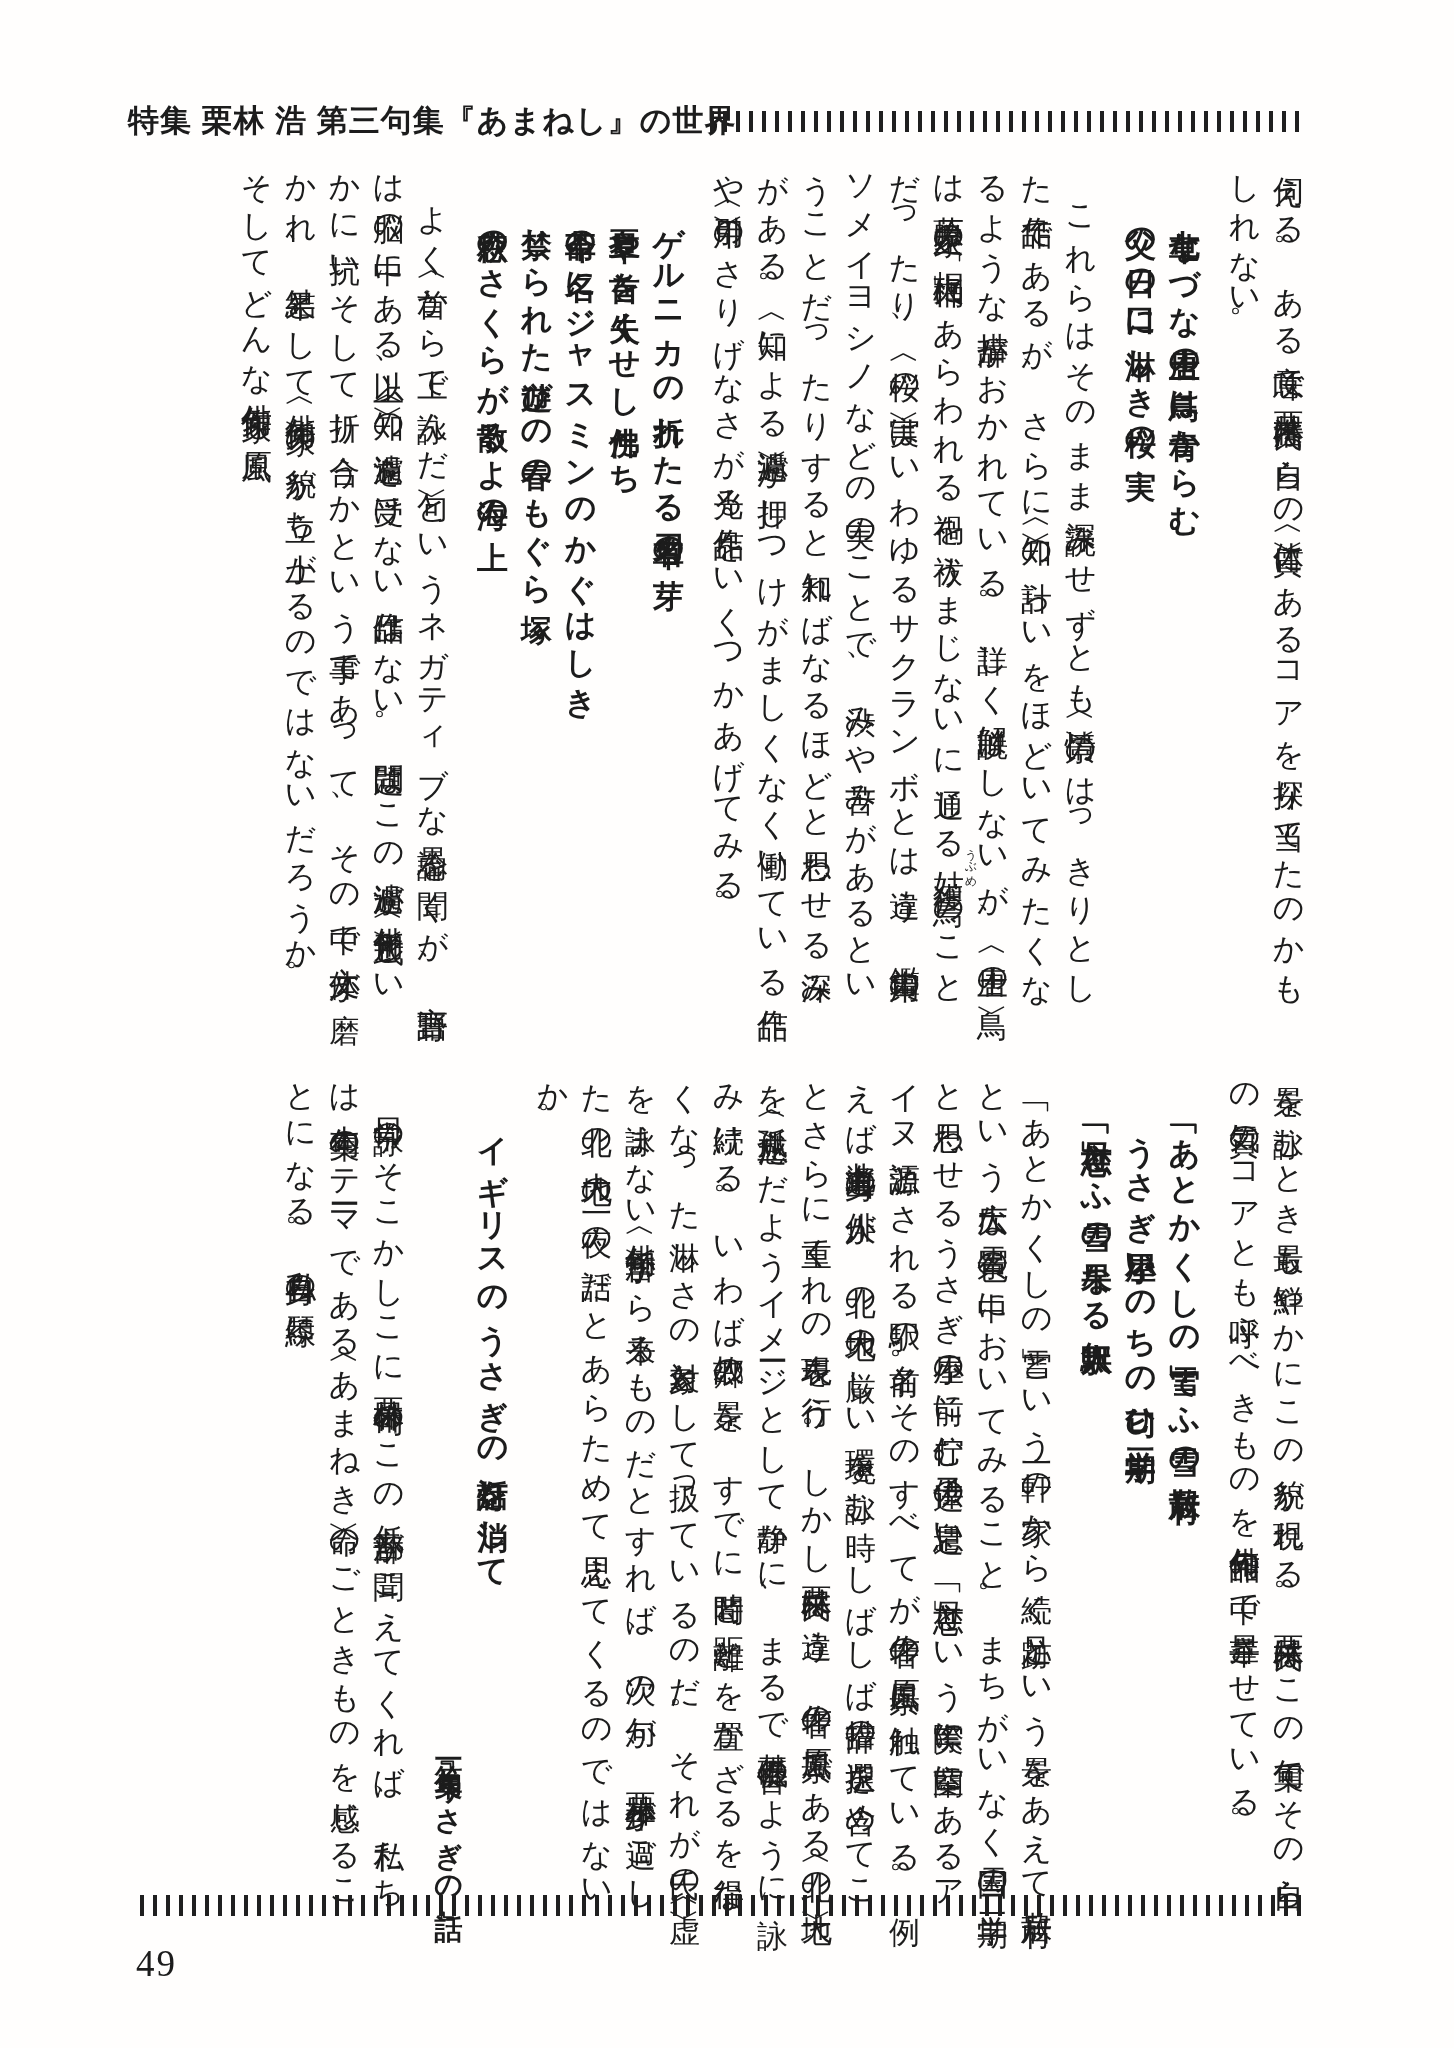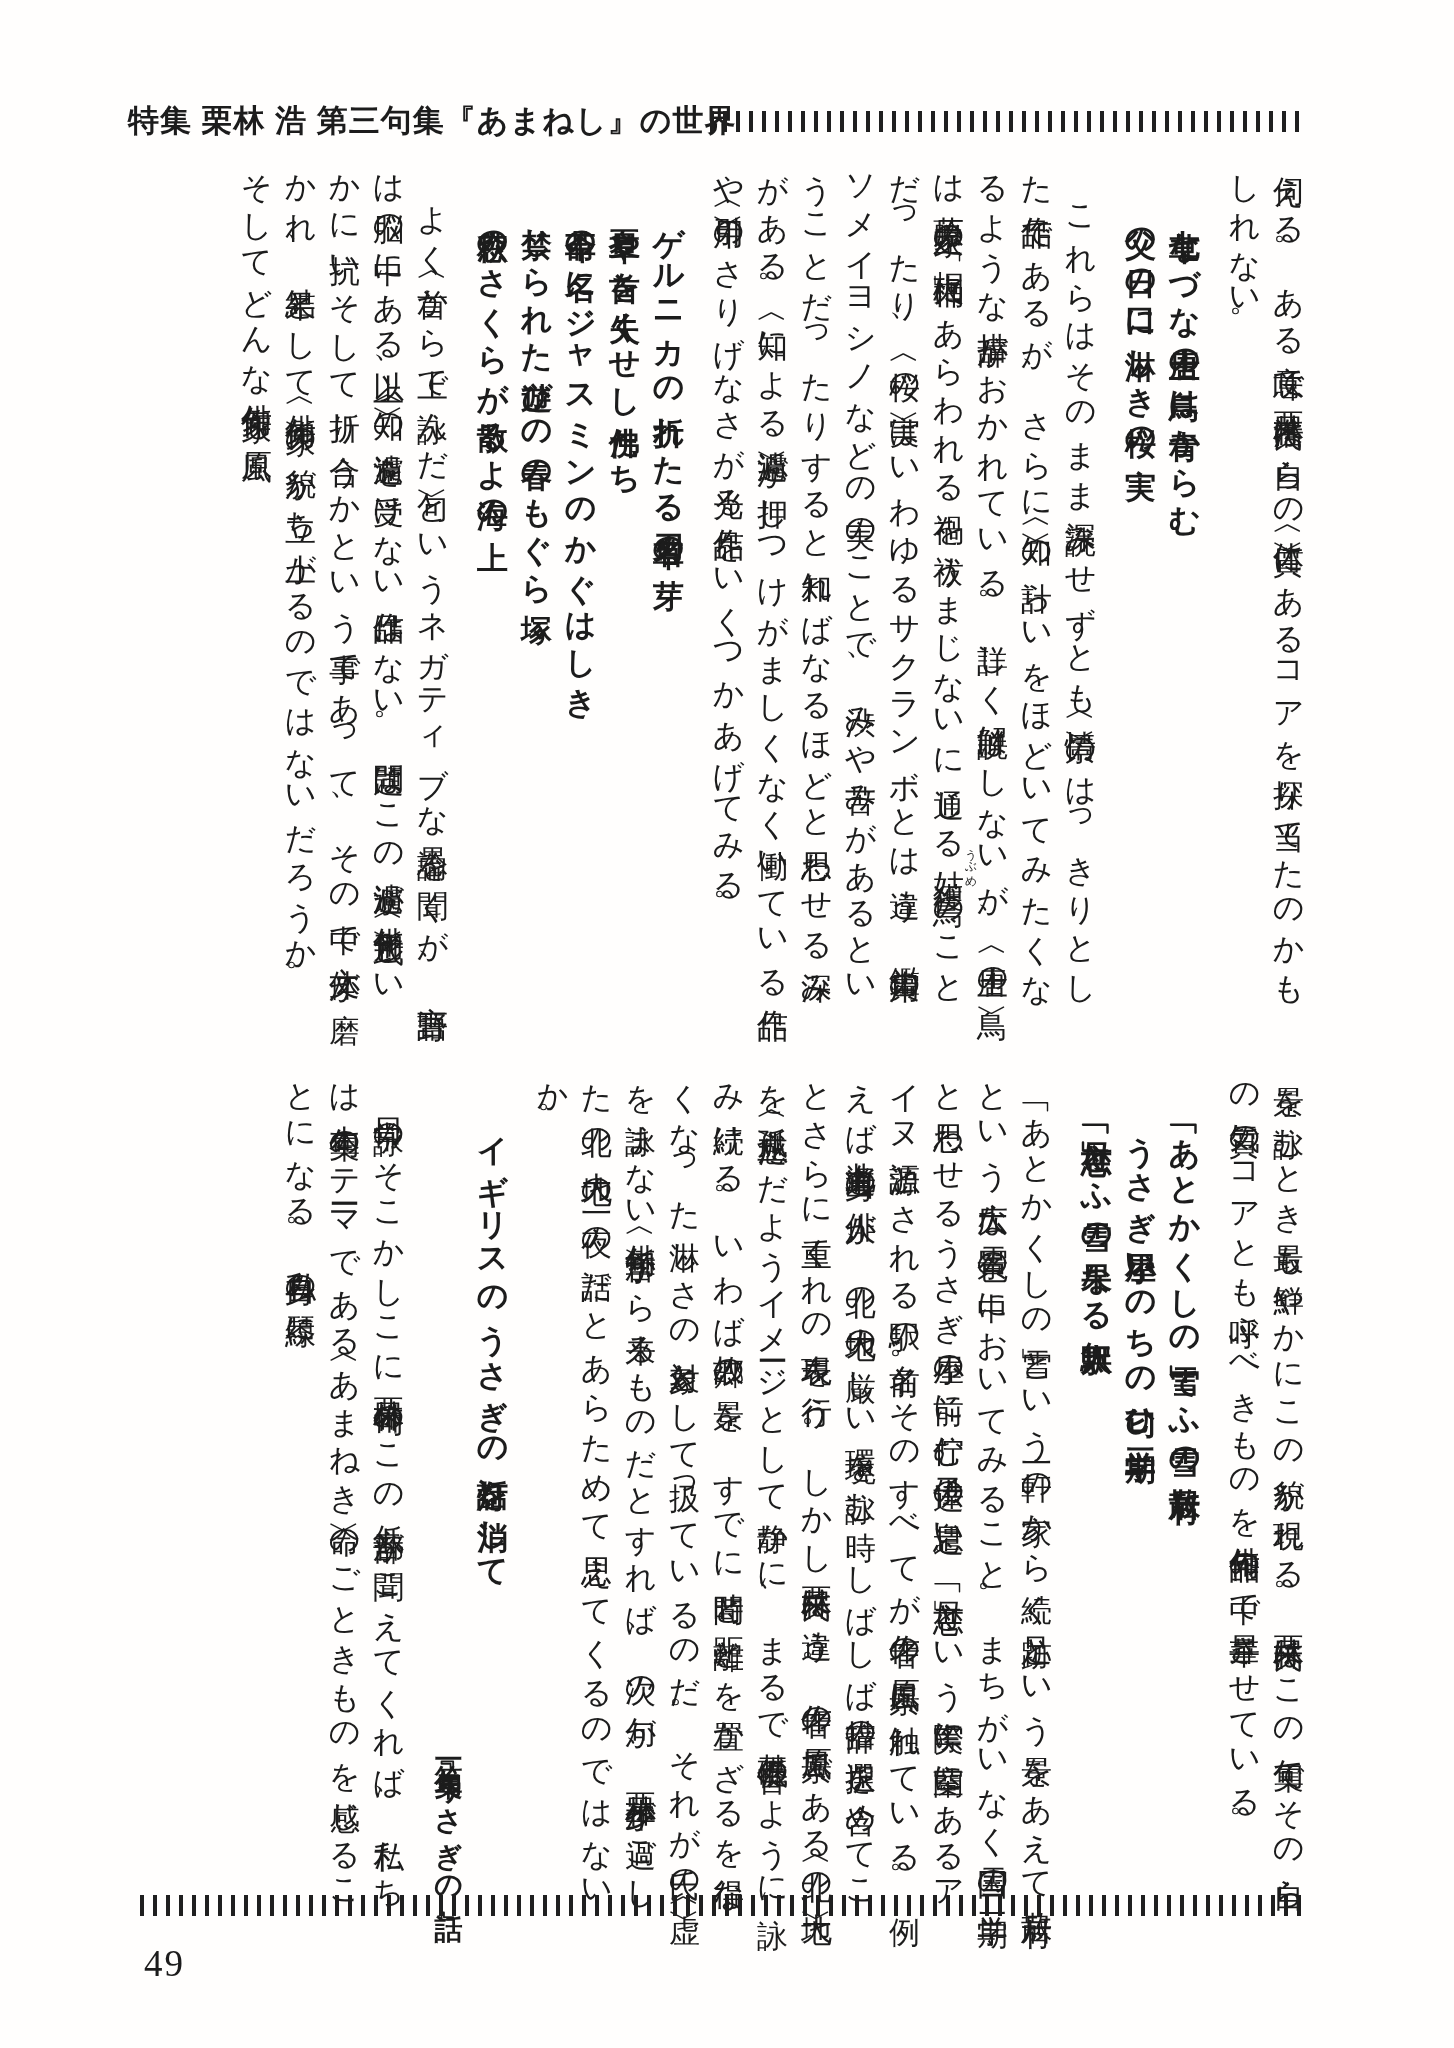--- a/index.html
+++ b/index.html
@@ -53,21 +53,21 @@
     text-align:end;          
   }
   
   .tblock p.body + p.haiku,
   .tblock p.haiku + p.body,
   .tblock p.attribution + p.body{ margin-block-start:16px; }
   ruby rt{ font-size:0.38em; letter-spacing:0; }
   
   .pagenum{
     position:absolute;
-    left:144px;top:1942px;
+    left:136px;top:1942px;
     font-family:"Liberation Serif", serif;
     font-size:37px;
     letter-spacing:2px;
   }
 </style>
 </head>
 <body>
 
 <div class="page">
 

